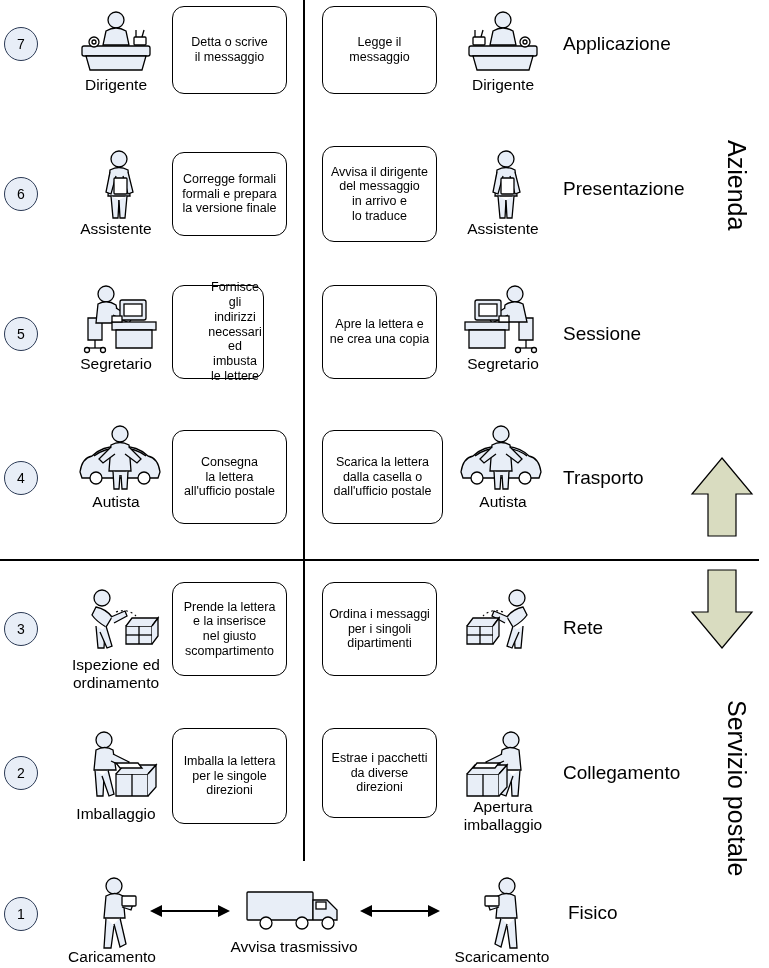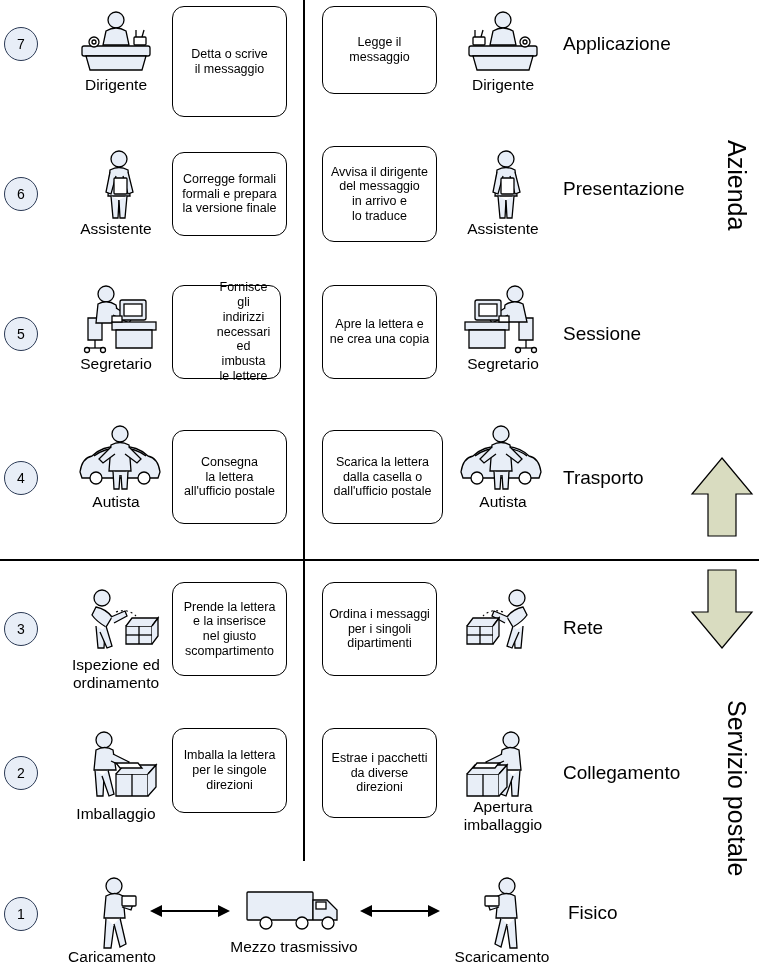--- a/index.html
+++ b/index.html
@@ -103,21 +103,21 @@
       <path d="M14 48 h60 l-4 14 h-52 z" class="lt"></path>
 
       <circle cx="22" cy="34" r="5" class="wt"></circle>
       <circle cx="22" cy="34" r="2" class="ln"></circle>
       <rect x="62" y="29" width="12" height="8" rx="1" class="wt"></rect>
       <line x1="64" y1="29" x2="64" y2="22" class="ln"></line>
       <line x1="70" y1="29" x2="72" y2="22" class="ln"></line>
     </svg>
   </div>
   <div class="role-label" style="left:62px; top:76px; width:108px;">Dirigente</div>
-  <div class="desc-box" style="left:172px; top:6px; width:115px; height:111px;">Detta o scrive
+  <div class="desc-box" style="left:172px; top:6px; width:115px; height:88px;">Detta o scrive
 il messaggio</div>
 
   <div class="desc-box" style="left:322px; top:6px; width:115px; height:88px;">Legge il
 messaggio</div>
   <div class="fig" style="left:459px; top:8px;">
     <svg width="88" height="70" viewBox="0 0 88 70">
       <circle cx="44" cy="12" r="8" class="lt"></circle>
       <path d="M34 23 q10 -6 20 0 l3 14 h-26 z" class="lt"></path>
       <rect x="10" y="38" width="68" height="10" rx="2" class="lt"></rect>
       <path d="M14 48 h60 l-4 14 h-52 z" class="lt"></path>
@@ -183,21 +183,21 @@
       <rect x="34" y="40" width="44" height="8" class="lt"></rect>
       <path d="M38 48 h36 v18 h-36 z" class="lt"></path>
 
       <rect x="42" y="18" width="26" height="20" rx="2" class="lt"></rect>
       <rect x="46" y="22" width="18" height="12" class="wt"></rect>
 
       <rect x="34" y="34" width="10" height="6" class="wt"></rect>
     </svg>
   </div>
   <div class="role-label" style="left:62px; top:355px; width:108px;">Segretario</div>
-  <div class="desc-box" style="left:172px; top:285px; width:109px; height:94px;padding-left:40px;">Fornisce gli
+  <div class="desc-box" style="left:172px; top:285px; width:92px; height:94px;padding-left:40px;">Fornisce gli
 indirizzi necessari
 ed imbusta
 le lettere</div>
 
   <div class="desc-box" style="left:322px; top:285px; width:115px; height:94px;">Apre la lettera e
 ne crea una copia</div>
   <div class="fig" style="left:463px; top:282px;">
     <svg width="80" height="72" viewBox="0 0 80 72">
       <path d="M56 36 h14 v22 h-14 z" class="lt"></path>
       <line x1="63" y1="58" x2="63" y2="66" class="ln"></line>
@@ -328,21 +328,21 @@
 
       <path d="M34 46 h32 v22 h-32 z" class="lt"></path>
       <path d="M34 46 l8 -9 h32 l-8 9" class="lt"></path>
       <path d="M66 46 l8 -9 v22 l-8 9" class="lt"></path>
 
       <path d="M38 40 h22 l-4 -5 h-22 z" class="wt"></path>
       <line x1="50" y1="46" x2="50" y2="68" class="ln"></line>
     </svg>
   </div>
   <div class="role-label" style="left:62px; top:805px; width:108px;">Imballaggio</div>
-  <div class="desc-box" style="left:172px; top:728px; width:115px; height:85px;">Imballa la lettera
+  <div class="desc-box" style="left:172px; top:728px; width:115px; height:96px;">Imballa la lettera
 per le singole
 direzioni</div>
 
   <div class="desc-box" style="left:322px; top:728px; width:115px; height:90px;">Estrae i pacchetti
 da diverse
 direzioni</div>
   <div class="fig" style="left:459px; top:728px;">
     <svg width="78" height="76" viewBox="0 0 78 76">
       <circle cx="52" cy="12" r="8" class="lt"></circle>
       <path d="M60 22 q-9 -5 -17 0 l-3 20 h22 z" class="lt"></path>
@@ -376,21 +376,21 @@
   <div class="fig" style="left:246px; top:888px;">
     <svg width="100" height="44" viewBox="0 0 100 44">
       <rect x="1" y="4" width="66" height="28" rx="1" class="lt"></rect>
       <path d="M67 12 h14 l10 10 v10 h-24 z" class="lt"></path>
       <rect x="70" y="14" width="10" height="7" class="wt"></rect>
       <circle cx="20" cy="35" r="6" class="wt"></circle>
       <circle cx="56" cy="35" r="6" class="wt"></circle>
       <circle cx="82" cy="35" r="6" class="wt"></circle>
     </svg>
   </div>
-  <div class="role-label" style="left:218px; top:938px; width:152px;">Mezzo trasmissivo</div>
+  <div class="role-label" style="left:218px; top:938px; width:152px;">Avvisa trasmissivo</div>
 
   <div class="fig" style="left:479px; top:874px;">
     <svg width="50" height="76" viewBox="0 0 50 76">
       <circle cx="28" cy="12" r="8" class="lt"></circle>
       <path d="M36 22 q-9 -5 -17 0 l-2 22 h21 z" class="lt"></path>
       <path d="M19 26 l-10 4 l2 6 l9 -3" class="lt"></path>
       <rect x="6" y="22" width="14" height="10" rx="1" class="wt"></rect>
       <path d="M36 44 l2 30 h-7 l-3 -22" class="lt"></path>
       <path d="M22 44 l-6 26 l6 3 l6 -23" class="lt"></path>
     </svg>

